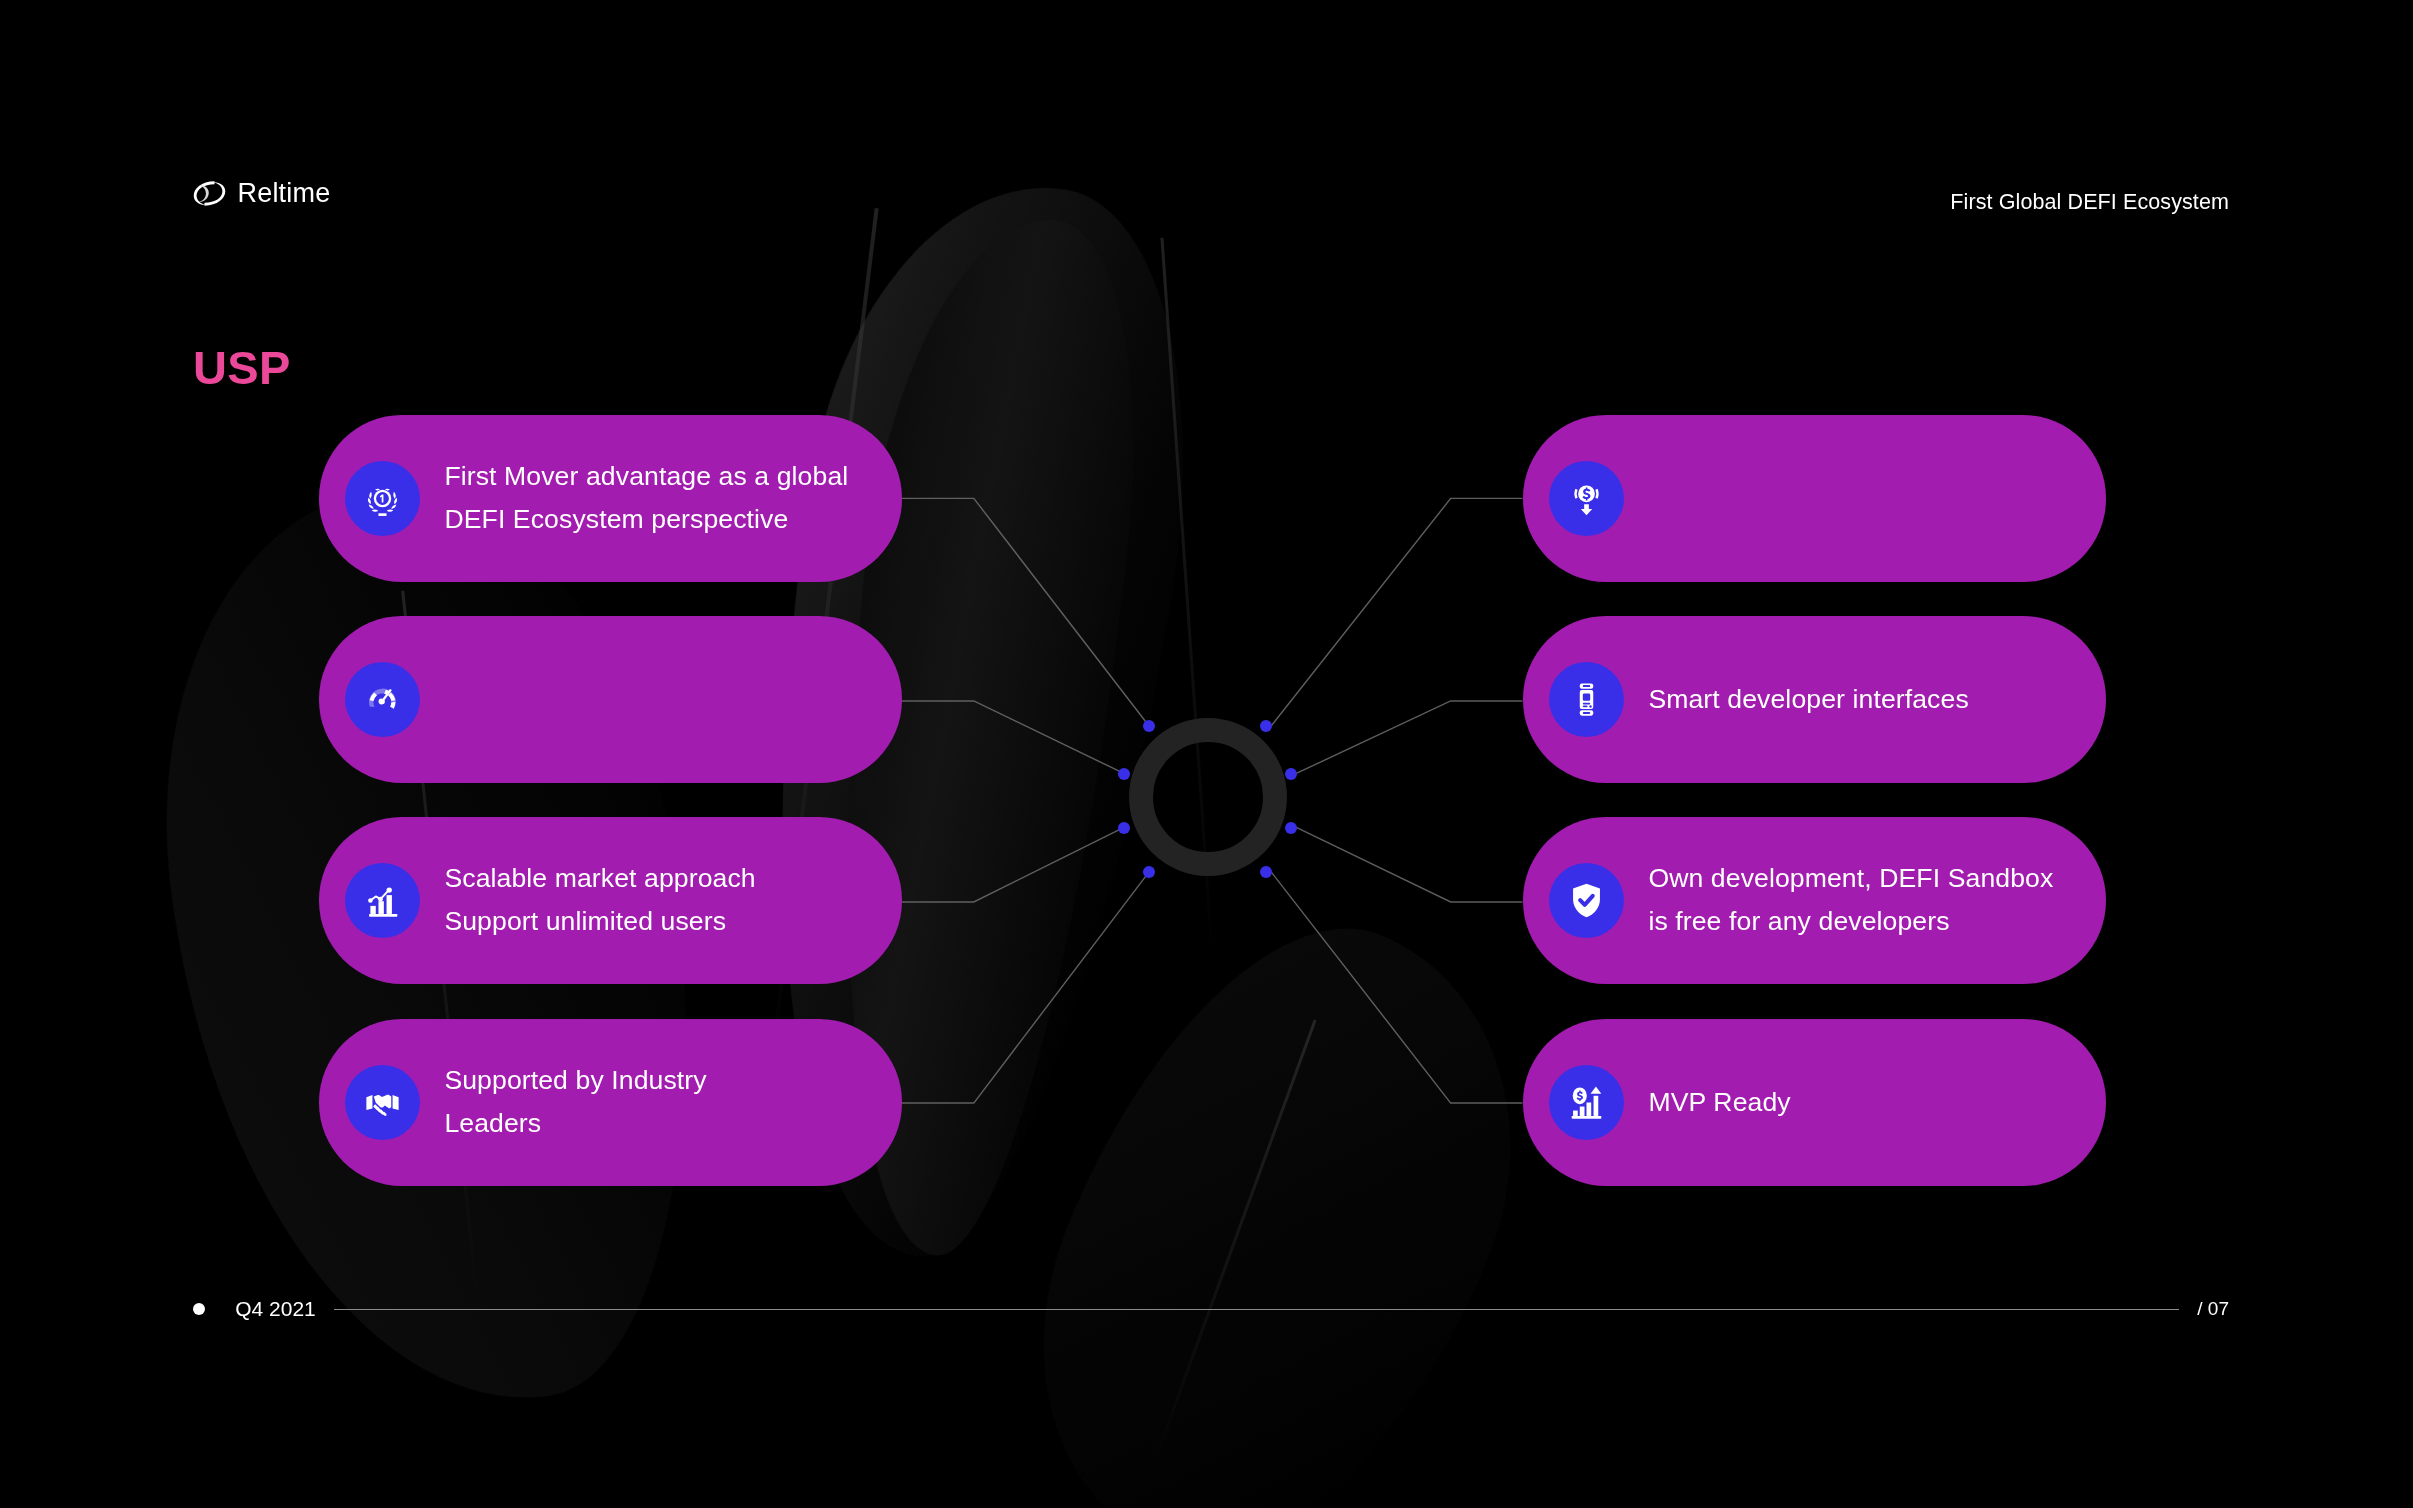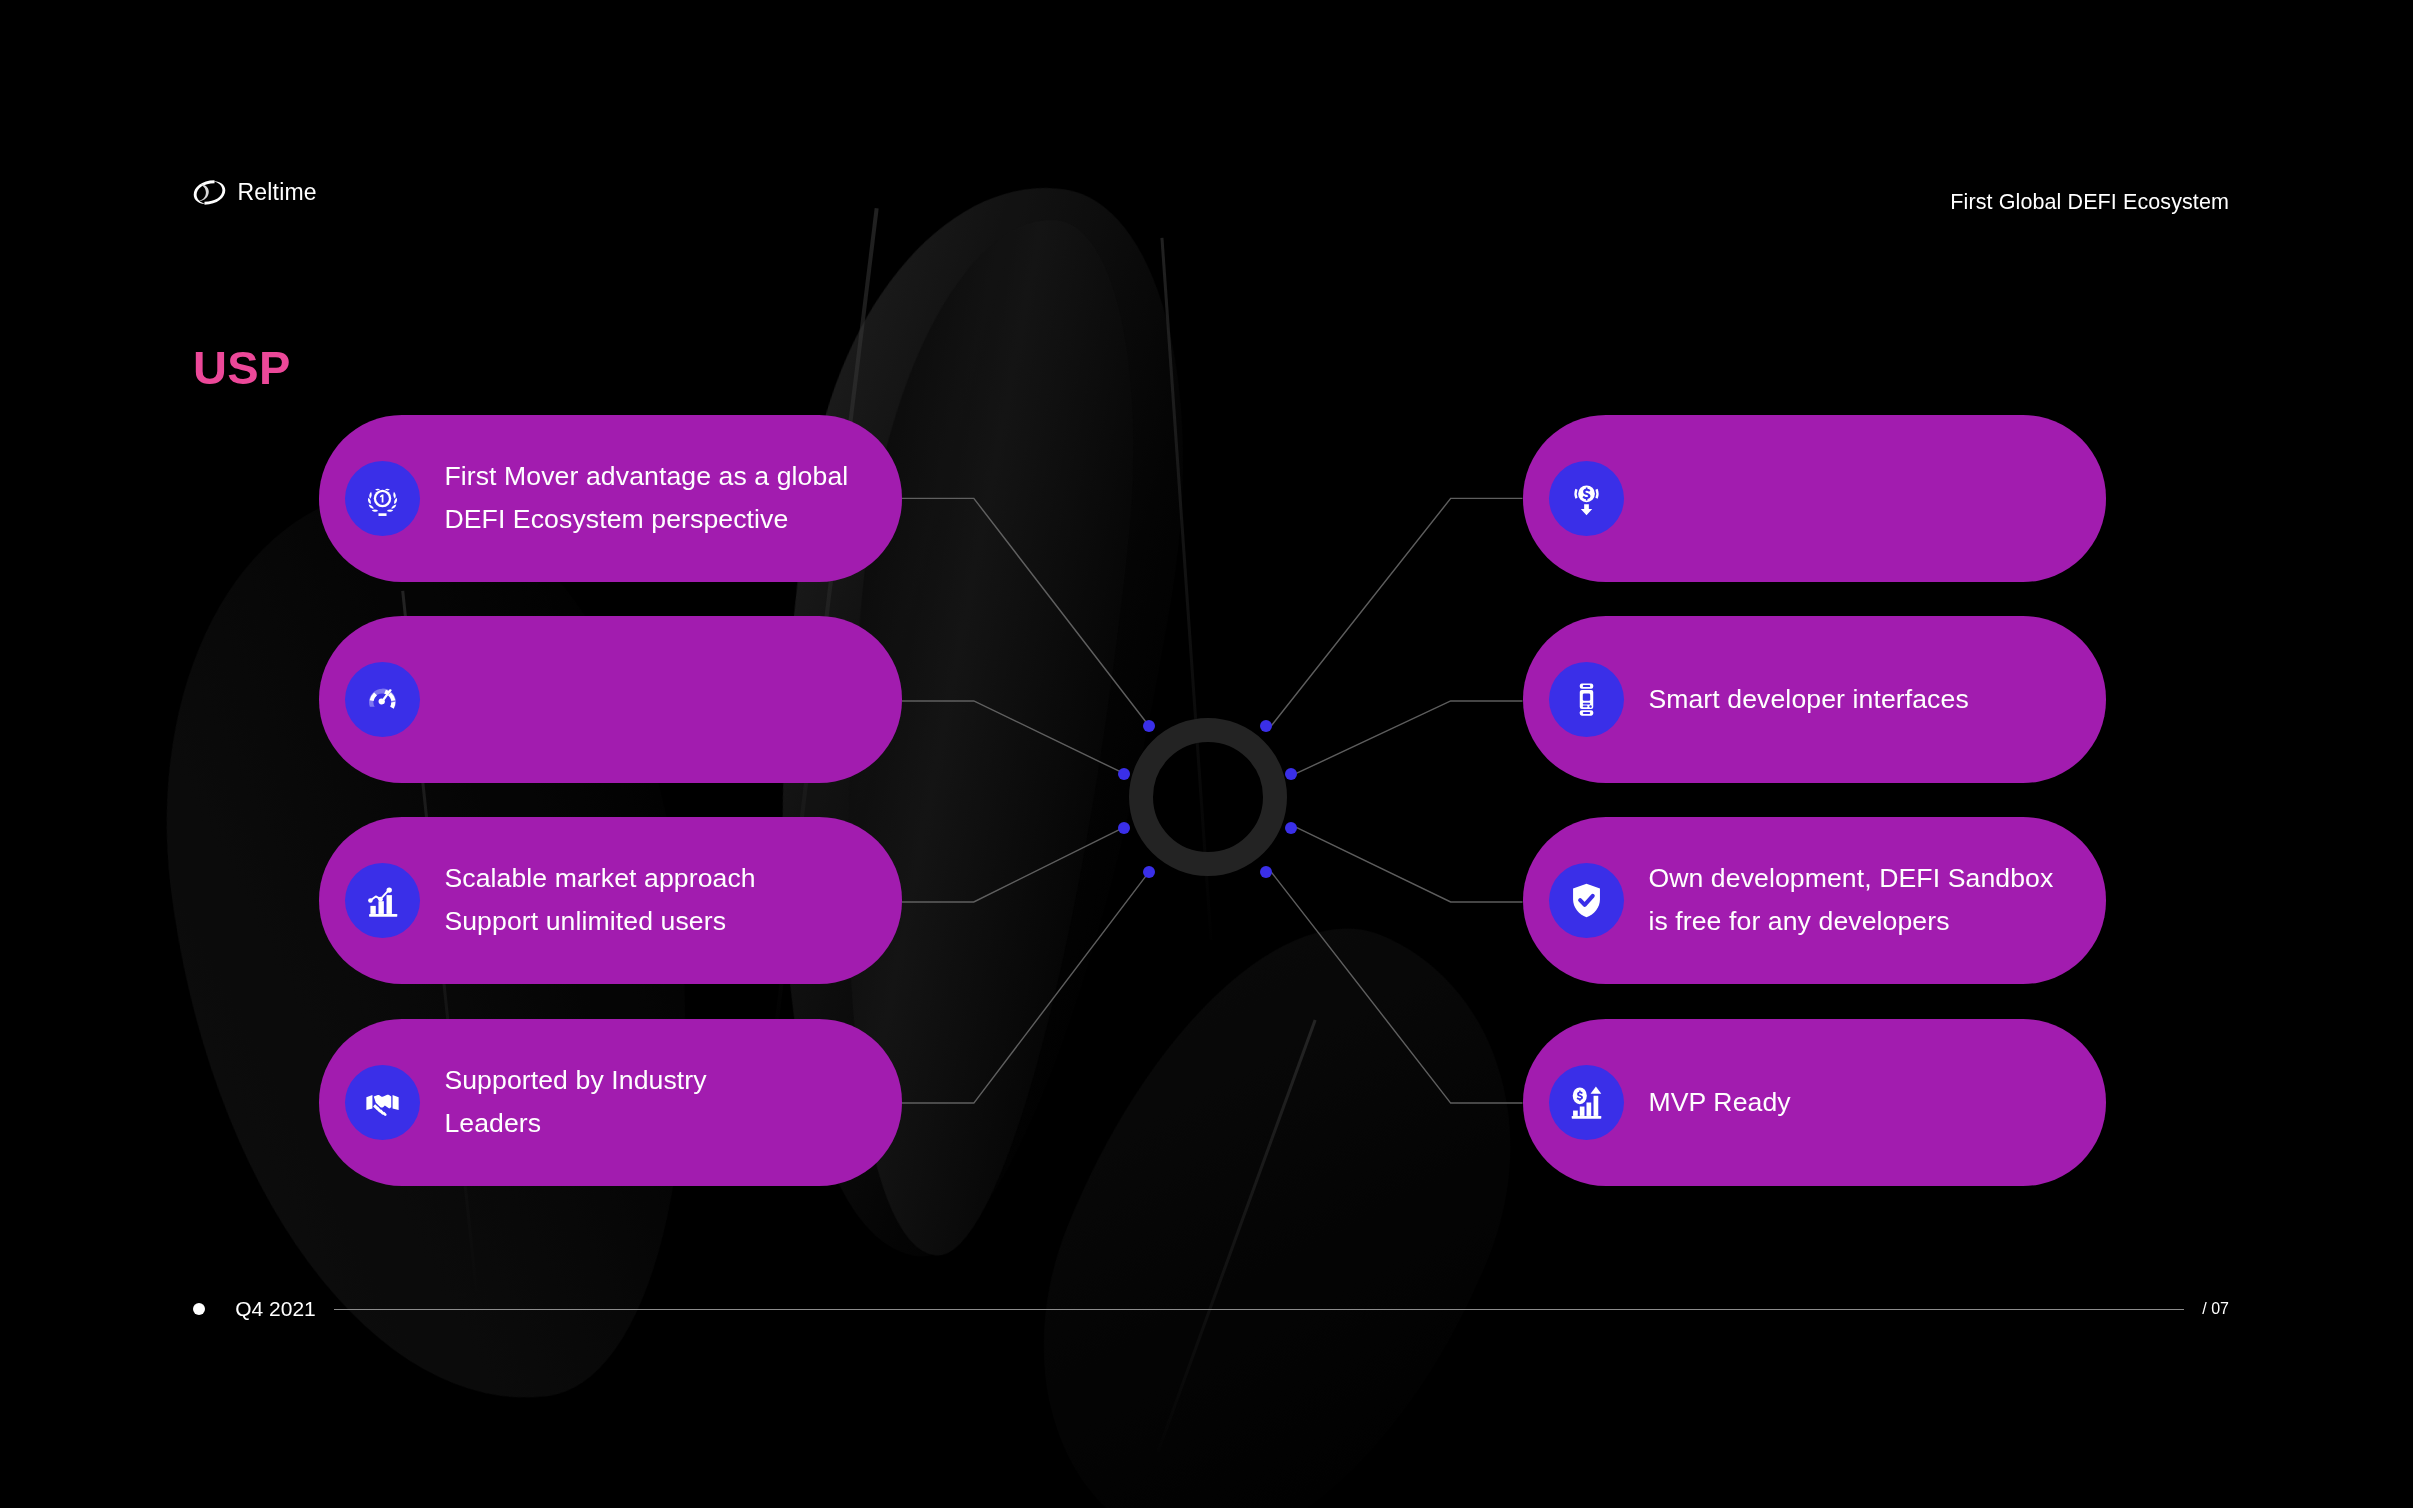--- a/index.html
+++ b/index.html
@@ -82,21 +82,21 @@
     left: 193px;
     top: 178px;
     display: flex;
     align-items: center;
     gap: 11.5px;
     z-index: 6;
   }
   .brand-mark { width: 33px; height: 29px; display: block; }
   .brand-name {
     color: #ffffff;
-    font-size: 23px;
+    font-size: 27px;
     letter-spacing: 0.2px;
     font-weight: 400;
     white-space: nowrap;
   }
   .tagline {
     position: absolute;
     right: 184px;
     top: 190px;
     color: #ffffff;
     font-size: 21.5px;
@@ -213,21 +213,21 @@
     flex: 0 0 auto;
   }
   .footer-rule {
     flex: 1 1 auto;
     height: 0.7px;
     background: #8c8c8c;
     margin: 0 18.7px;
   }
   .footer-page {
     color: #ffffff;
-    font-size: 16px;
+    font-size: 19px;
     white-space: nowrap;
     flex: 0 0 auto;
   }
 </style>
 </head>
 <body>
 
 <div class="slide">
 
   <div class="bg-art">

